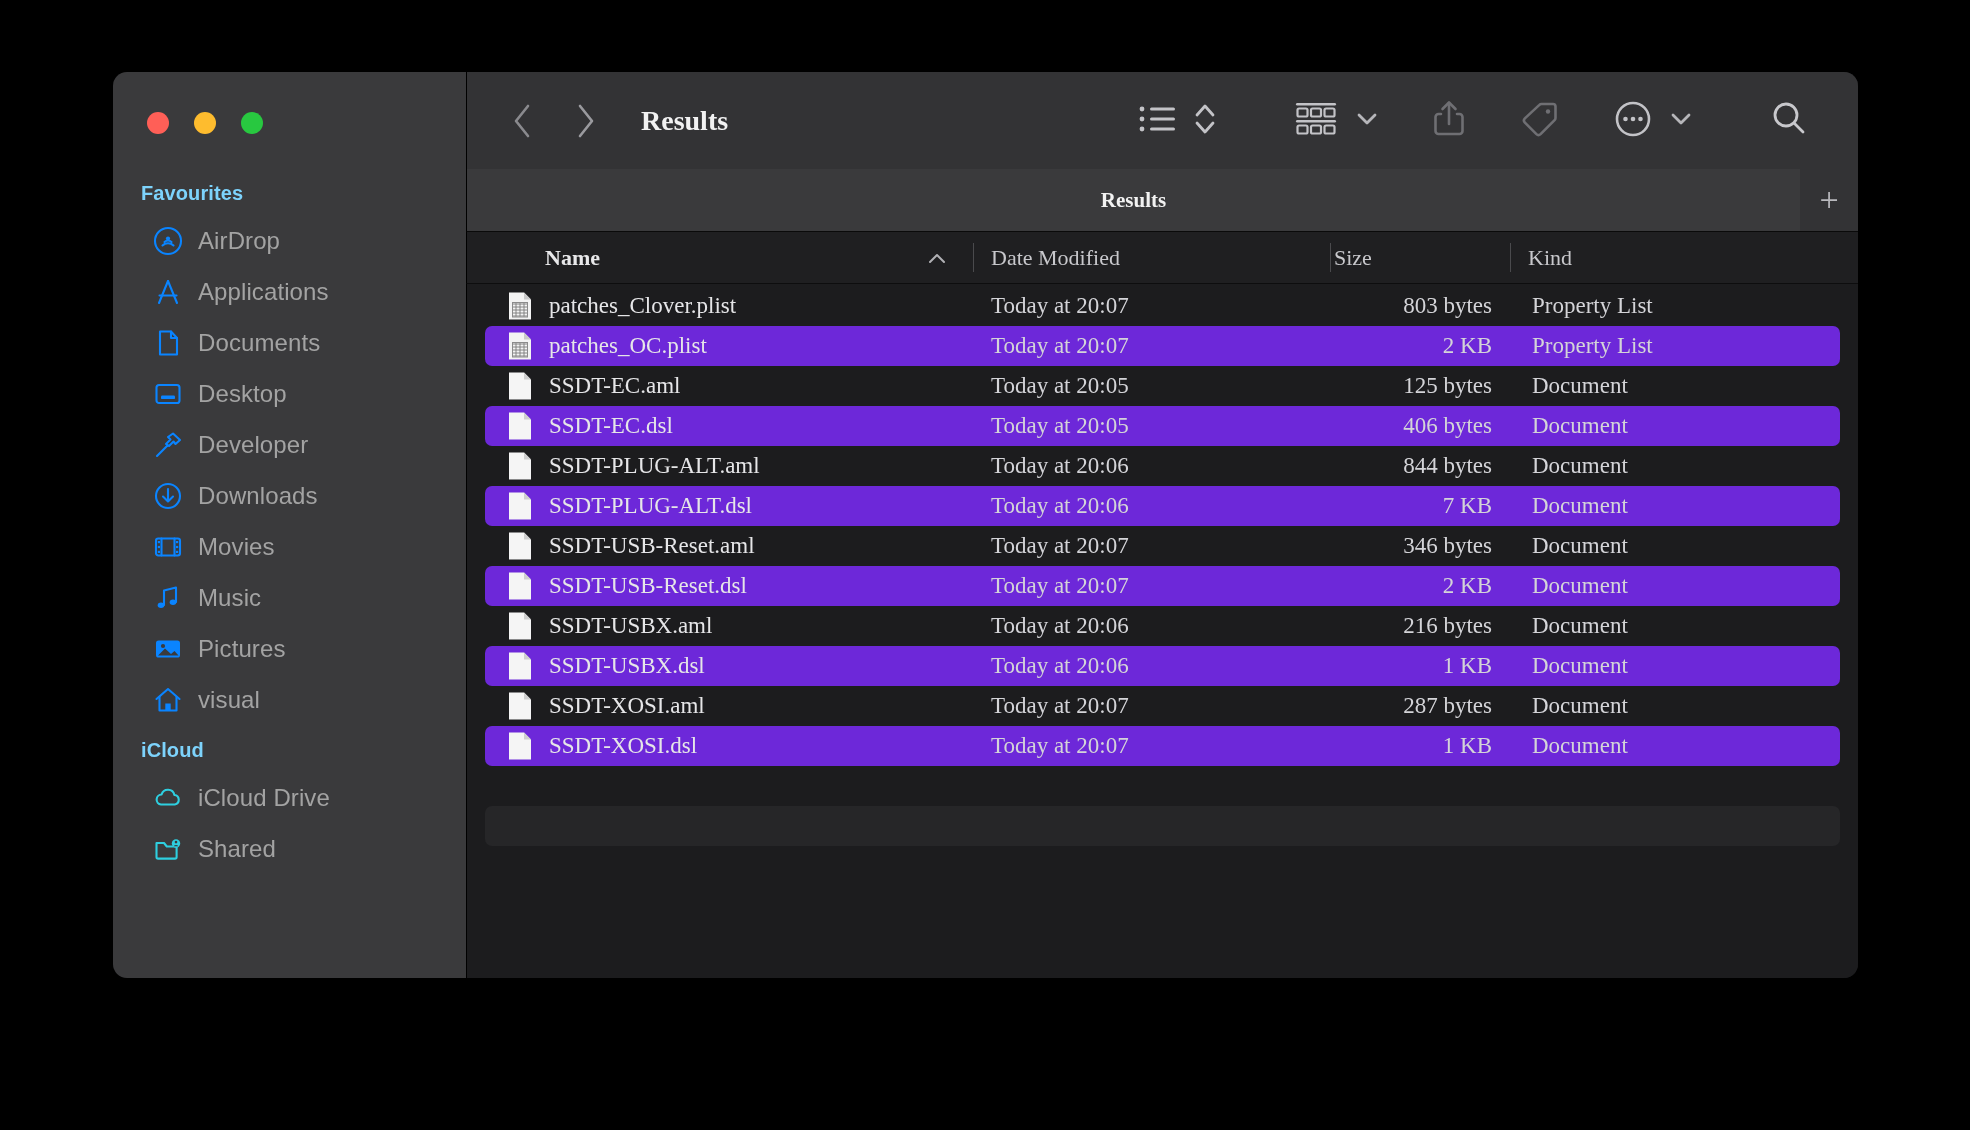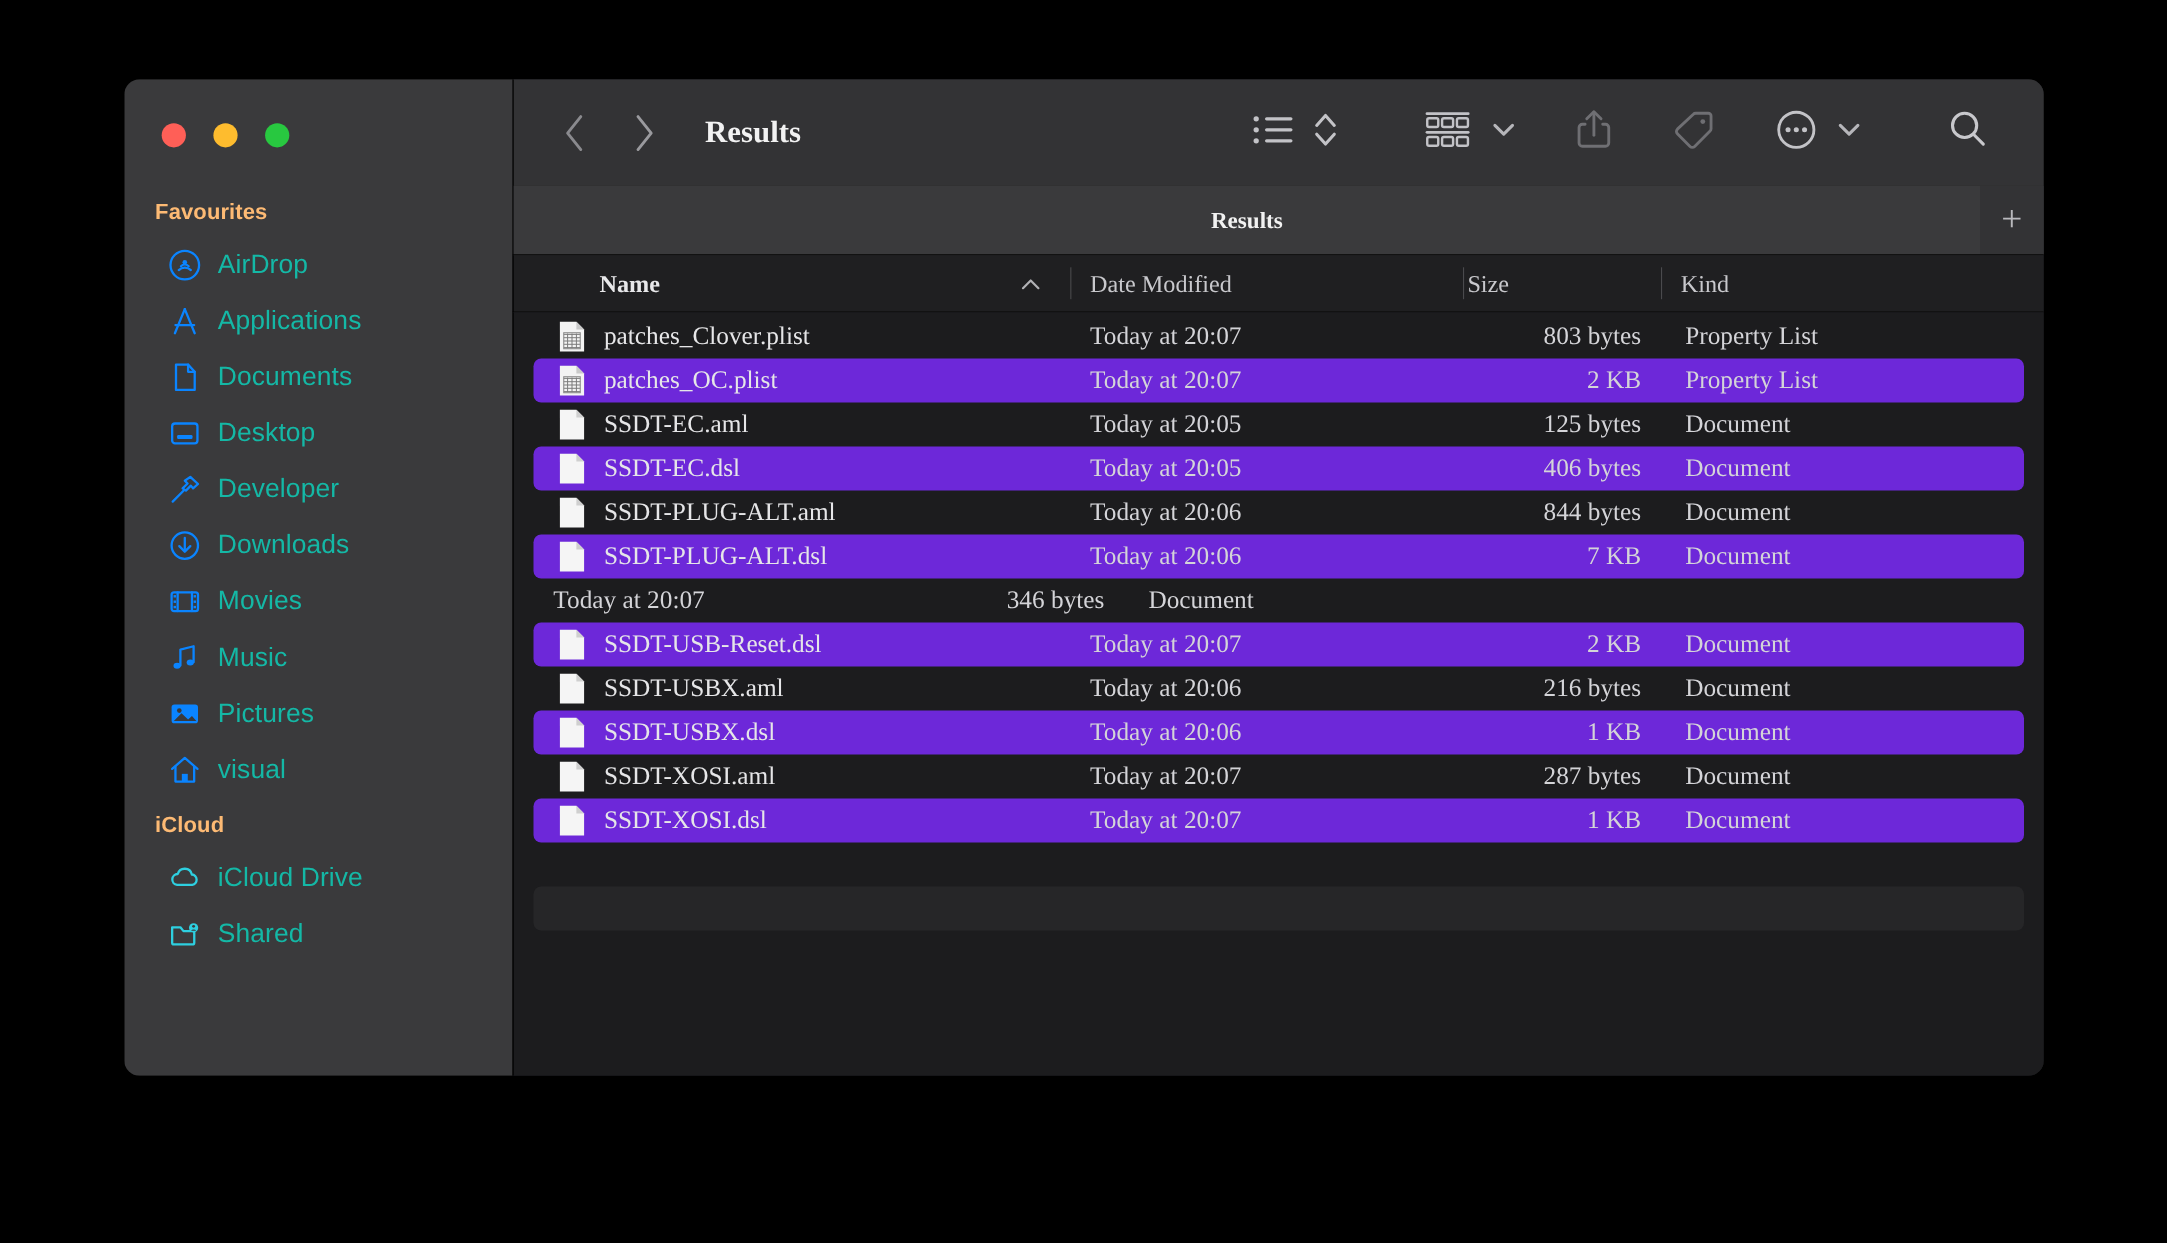--- a/index.html
+++ b/index.html
@@ -18,29 +18,29 @@
     width:353px;flex:0 0 353px;background:#3a3a3c;
     display:flex;flex-direction:column;position:relative;
   }
   #traffic{position:absolute;top:40px;left:34px;display:flex;gap:25px;}
   .light{width:22px;height:22px;border-radius:50%;}
   .light.red{background:#ff5f57;}
   .light.yellow{background:#febc2e;}
   .light.green{background:#28c840;}
   #side-scroll{margin-top:96px;padding:0 0 0 0;}
   .side-section-title{
-    color:#fdba74;font-size:20px;font-weight:700;
+    color:#7dd3fc;font-size:20px;font-weight:700;
     padding:14px 0 10px 28px;letter-spacing:.1px;
   }
   .side-item{
     display:flex;align-items:center;height:51px;
     padding-left:26px;gap:15px;border-radius:7px;margin:0 14px;
   }
   .side-icon{width:30px;height:30px;flex:0 0 30px;display:flex;align-items:center;justify-content:center;}
-  .side-label{color:#14b8a6;font-size:24px;letter-spacing:.1px;white-space:nowrap;}
+  .side-label{color:#a3a3a3;font-size:24px;letter-spacing:.1px;white-space:nowrap;}
   
   #main{flex:1;background:#1c1c1e;display:flex;flex-direction:column;min-width:0;position:relative;font-family:Liberation Serif, serif;}
   #toolbar{
     height:97px;flex:0 0 97px;background:#333335;
     display:flex;align-items:center;padding:0 0 0 0;position:relative;
     border-left:1px solid #000;
   }
   .nav-arrows{display:flex;align-items:center;gap:38px;margin-left:42px;}
   .chev-btn{width:26px;height:40px;display:flex;align-items:center;justify-content:center;}
   #folder-title{
@@ -480,20 +480,27 @@
                 <path d="M2 1.5 H17 L24 8.5 V28.5 H2 Z" fill="#f5f5f5"></path>
                 <path d="M17 1.5 L24 8.5 H17 Z" fill="#cfcfcf"></path>
               </svg></span>
             <span>SSDT-PLUG-ALT.dsl</span>
           </div>
           <div class="cell c-date">Today at 20:06</div>
           <div class="cell c-size">7 KB</div>
           <div class="cell c-kind">Document</div>
         </div>
         <div class="row">
+          <div class="cell c-name">
+            <span class="fileicon"><svg width="26" height="30" viewBox="0 0 26 30" aria-hidden="true">
+                <path d="M2 1.5 H17 L24 8.5 V28.5 H2 Z" fill="#f5f5f5"></path>
+                <path d="M17 1.5 L24 8.5 H17 Z" fill="#cfcfcf"></path>
+              </svg></span>
+            <span>SSDT-USB-Reset.aml</span>
+          </div>
           <div class="cell c-date">Today at 20:07</div>
           <div class="cell c-size">346 bytes</div>
           <div class="cell c-kind">Document</div>
         </div>
         <div class="row alt">
           <div class="cell c-name">
             <span class="fileicon"><svg width="26" height="30" viewBox="0 0 26 30" aria-hidden="true">
                 <path d="M2 1.5 H17 L24 8.5 V28.5 H2 Z" fill="#f5f5f5"></path>
                 <path d="M17 1.5 L24 8.5 H17 Z" fill="#cfcfcf"></path>
               </svg></span>

